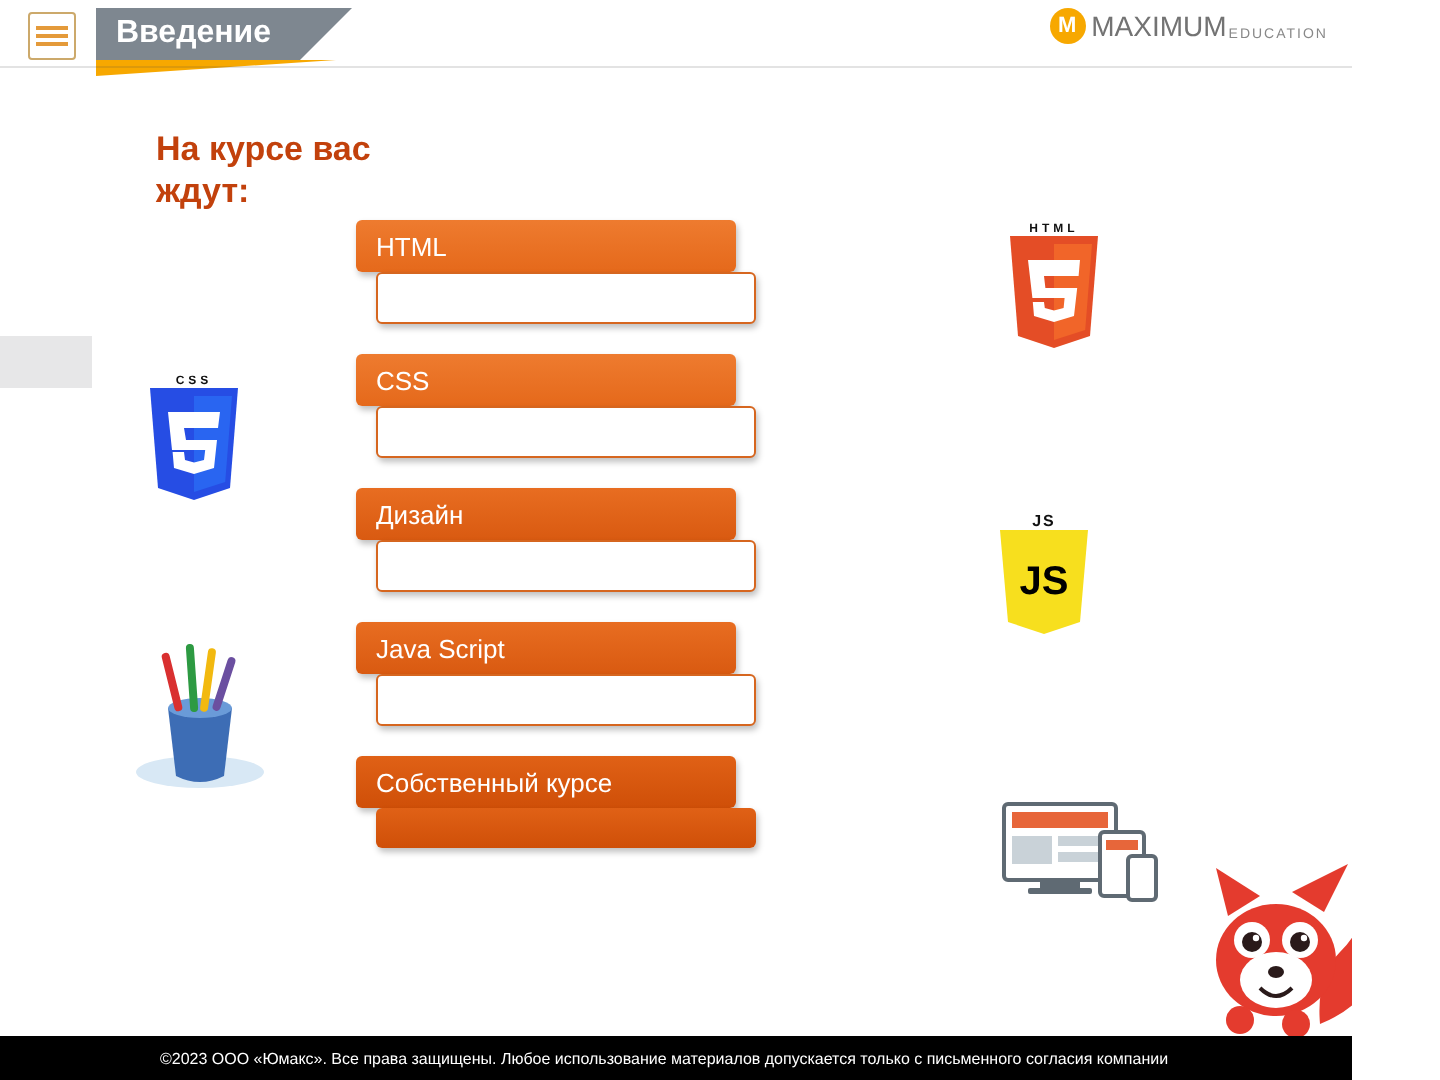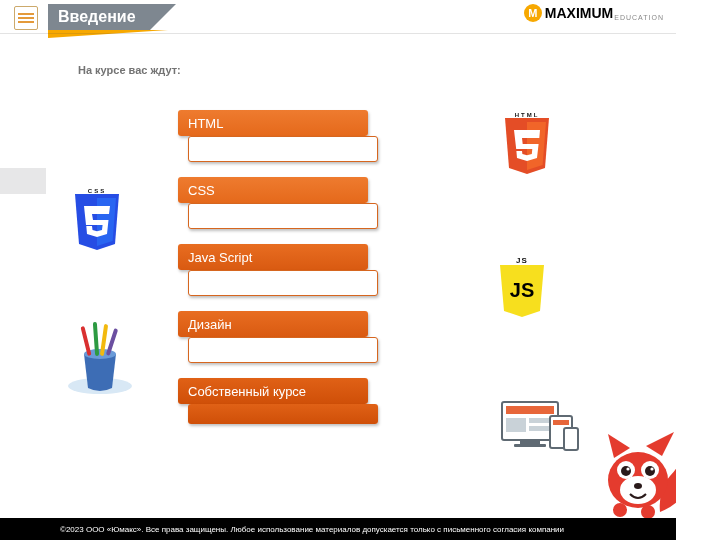--- a/index.html
+++ b/index.html
@@ -7,27 +7,27 @@
   
   .hdr{position:absolute;top:0;left:0;right:0;height:36px}
   .hdr-icon{position:absolute;left:14px;top:6px;width:24px;height:24px;border:1px solid #cca96b;border-radius:2px;display:flex;flex-direction:column;justify-content:center;gap:2px;padding:3px;box-sizing:border-box;background:#fff}
   .hdr-icon span{height:2px;background:#e49a3a}
   .title-bar{position:absolute;left:48px;top:4px;height:26px;background:#7e8790;padding:0 14px 0 10px;display:flex;align-items:center}
   .title-bar::after{content:"";position:absolute;right:-26px;top:0;border-left:26px solid #7e8790;border-top:0;border-bottom:26px solid transparent}
   .title-text{color:#fff;font-size:16px;font-weight:600}
   .yellow-tri{position:absolute;left:48px;top:30px;width:0;height:0;border-left:0;border-right:120px solid transparent;border-top:8px solid #f7a800}
   .logo{position:absolute;right:12px;top:4px;font-size:14px;color:#333;display:flex;align-items:center;gap:3px}
   .logo .m{background:#f7a800;color:#fff;font-weight:800;border-radius:50%;width:18px;height:18px;display:inline-flex;align-items:center;justify-content:center;font-size:11px}
-  .logo .max{font-weight:700;color:#000000}
+  .logo .max{font-weight:400;color:#737373}
   .logo .edu{font-size:7px;letter-spacing:1px;color:#888;margin-left:-2px;margin-top:8px}
   .hdr-line{position:absolute;left:0;right:0;top:33px;height:1px;background:#444;opacity:.15}
   
   .ltab{position:absolute;left:0;top:168px;width:46px;height:26px;background:#e7e7e8}
   
-  .subtitle{position:absolute;left:78px;top:64px;font-size:11px;font-weight:700;color:#737373;width:140px;line-height:1.25}
+  .subtitle{position:absolute;left:78px;top:64px;font-size:17px;font-weight:700;color:#c2410c;width:140px;line-height:1.25}
   
   .bars{position:absolute;left:178px;top:110px;width:200px;display:flex;flex-direction:column;gap:7px}
   .group{margin-bottom:8px}
   .bar{height:26px;border-radius:3px;box-sizing:border-box;display:flex;align-items:center;padding:0 10px;color:#fff;font-size:13px;box-shadow:1px 2px 3px rgba(0,0,0,.25)}
   .bar.white{background:#fff;border:1px solid #d6661f;margin-left:10px;width:190px}
   .bar.orange{background:linear-gradient(#ee7b2f,#e5691b);width:190px}
   .bar.orange2{background:linear-gradient(#e86d21,#d95a11);width:190px}
   .bar.own{background:linear-gradient(#e06116,#cf4f08);width:190px}
   .under{height:20px;margin-left:10px;width:190px;background:linear-gradient(#e06116,#cf4f08);border-radius:3px;box-shadow:1px 2px 3px rgba(0,0,0,.25)}
   
@@ -43,21 +43,21 @@
   .html5 .shield path.main{fill:#e44d26}
   .html5 .shield path.light{fill:#f16529}
   .css3 .shield path.main{fill:#264de4}
   .css3 .shield path.light{fill:#2965f1}
   .badge-label{font-size:6px;letter-spacing:2px;font-weight:700;color:#111;text-align:center;margin-bottom:-2px}
   .jsbadge{width:52px;height:58px}
   .pencup{width:80px;height:80px}
   .devsvg{width:86px;height:56px}
   .foxsvg{width:110px;height:100px}
   
-  .ftr{position:absolute;left:0;right:0;bottom:0;height:22px;background:#000;color:#fff;font-size:8px;display:flex;align-items:center;padding-left:60px;box-sizing:border-box}
+  .ftr{position:absolute;left:0;right:0;bottom:0;height:22px;background:#000;color:#fff;font-size:8px;display:flex;align-items:center;padding-left:80px;box-sizing:border-box}
 </style>
 </head>
 <body>
 
 <div class="slide">
 
   <div class="hdr">
     <div class="hdr-icon">
         <span></span>
         <span></span>
@@ -87,27 +87,27 @@
       <div class="bar white"></div>
     </div>
     <div class="group">
       <div class="bar orange">
           <span>CSS</span>
         </div>
       <div class="bar white"></div>
     </div>
     <div class="group">
       <div class="bar orange2">
-          <span>Java Script</span>
+          <span>Дизайн</span>
         </div>
       <div class="bar white"></div>
     </div>
     <div class="group">
       <div class="bar orange2">
-          <span>Дизайн</span>
+          <span>Java Script</span>
         </div>
       <div class="bar white"></div>
     </div>
     <div class="group">
       <div class="bar own">
           <span>Собственный курсе</span>
         </div>
       <div class="under"></div>
     </div>
   </div>

